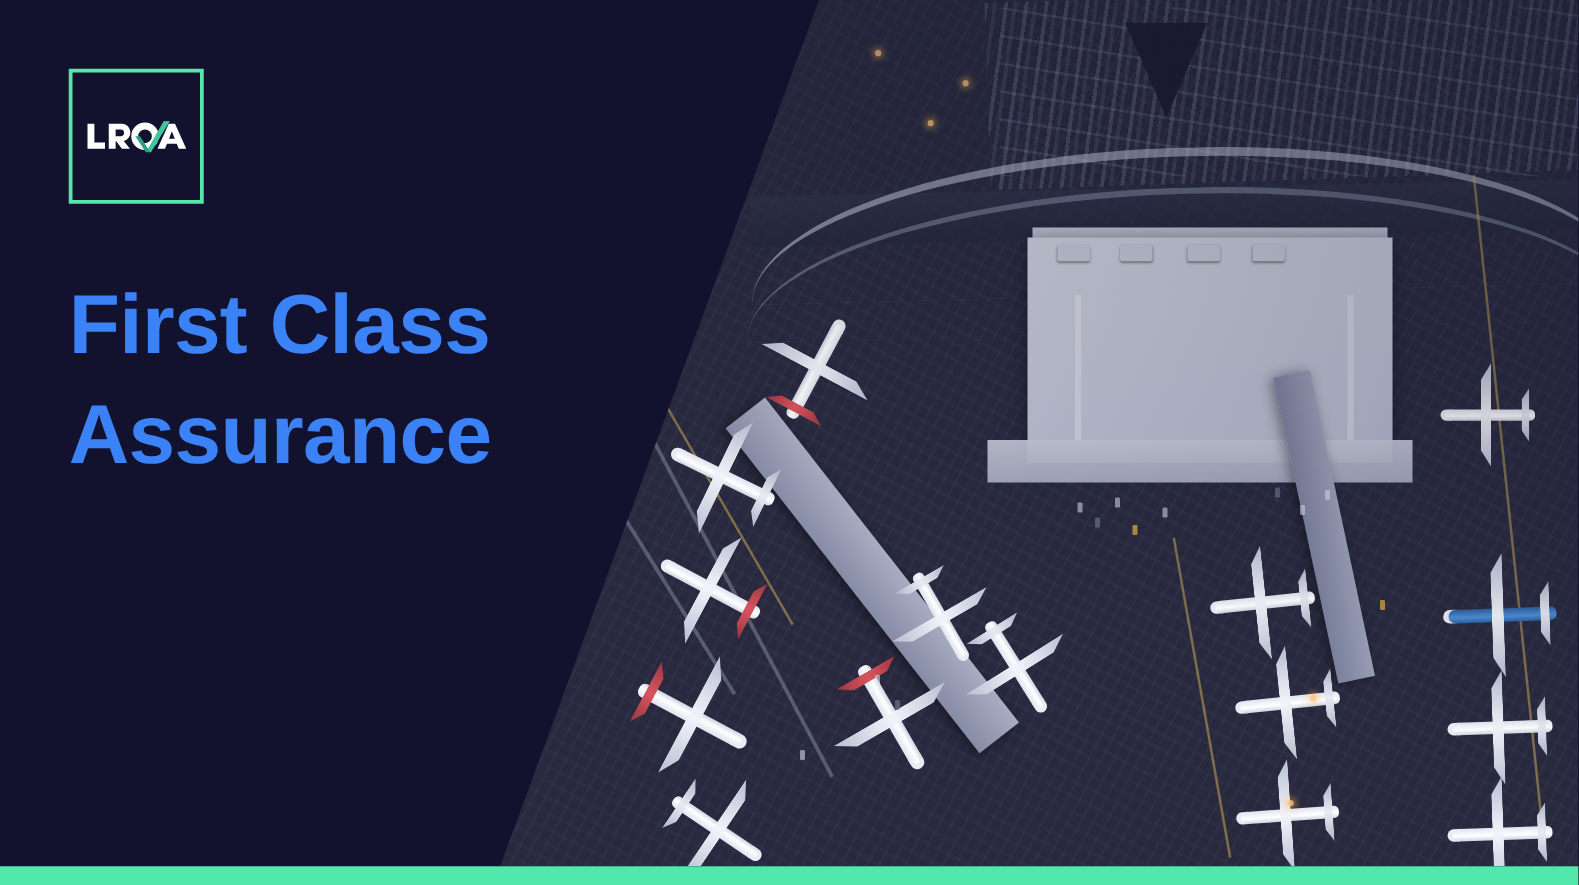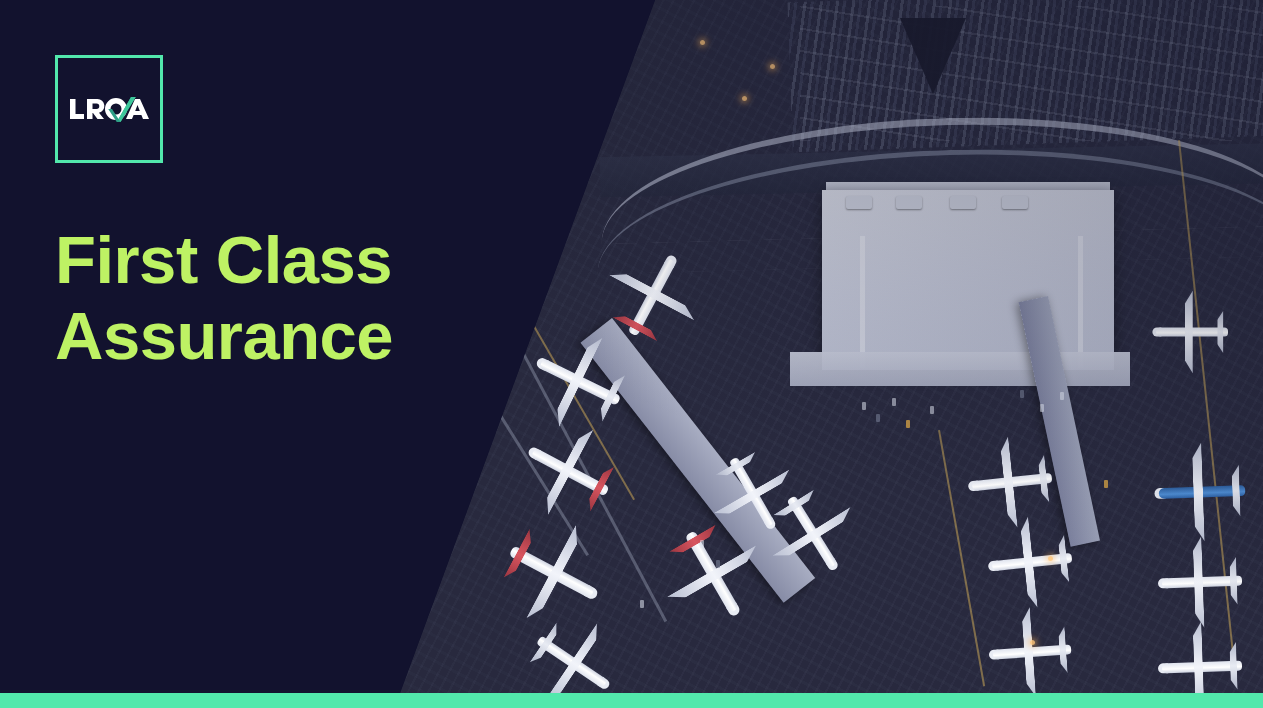--- a/index.html
+++ b/index.html
@@ -285,27 +285,27 @@
     text-align: center;
   }
   .logo-svg { display: block; margin: 0 auto; }
 
   
   .headline {
     position: absolute;
     left: 55px;
     top: 222px;
     width: 420px;
-    color: #bef264;
+    color: #3b82f6;
     font-size: 67px;
     line-height: 76px;
     font-weight: 700;
     letter-spacing: -.5px;
   }
-  .headline .l2 { display: block; }
+  .headline .l2 { display: block; margin-top: 12px; }
 
   
   .subtitle {
     position: absolute;
     left: 55px;
     top: 408px;
     width: 340px;
     color: #f2f3f8;
     font-size: 22px;
     line-height: 31px;

